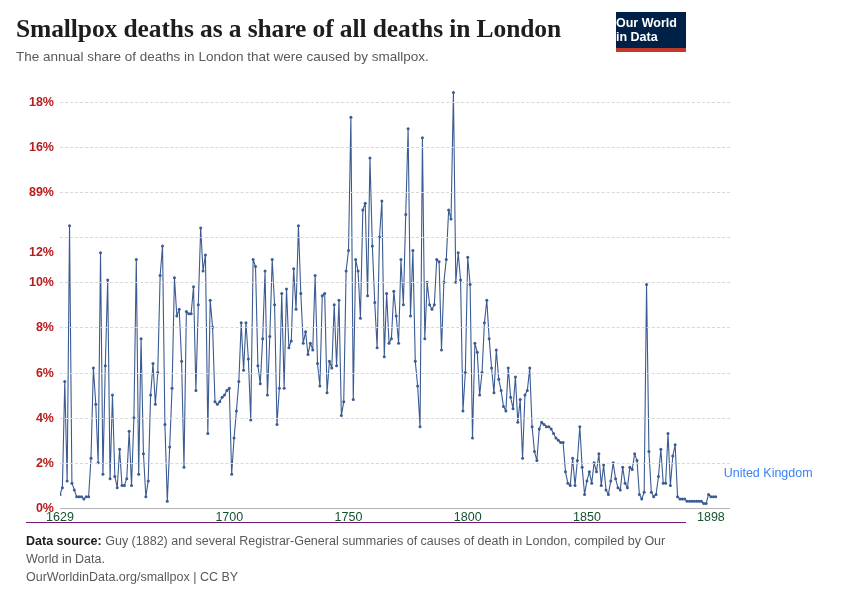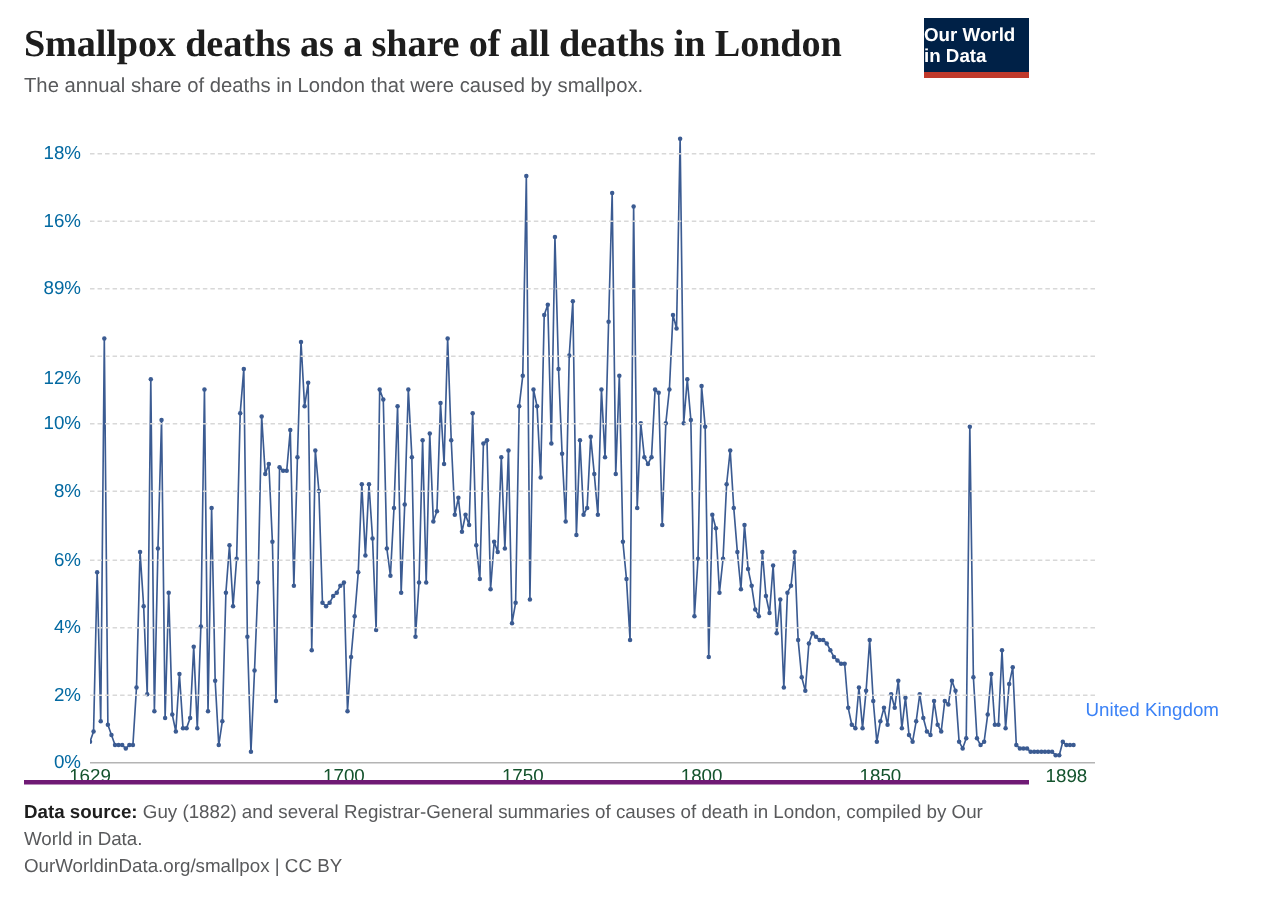--- a/index.html
+++ b/index.html
@@ -74,22 +74,23 @@
   }
   .gridline.zero {
     border-top: 1px solid #b4b4b4;
   }
   .ytick {
     position: absolute;
     right: 100%;
     margin-right: 6px;
     transform: translateY(-50%);
     font-size: 12.5px;
-    color: #0369a1;
+    color: #b91c1c;
     white-space: nowrap;
+    font-weight: bold;
   }
   .xaxis {
     position: absolute;
     left: 44px;
     top: 430px;
     width: 670px;
     height: 24px;
   }
   .xtick {
     position: absolute;
@@ -100,24 +101,24 @@
     white-space: nowrap;
   }
   .series-label {
     position: absolute;
     font-size: 12.5px;
     color: #3b5b92;
     white-space: nowrap;
   }
   .footer {
     position: absolute;
-    left: 16px;
+    left: 26px;
     right: 16px;
     bottom: 14px;
-    border-top: 3px solid #701a75;
+    border-top: 1px solid #701a75;
     padding-top: 9px;
   }
   .footer-line {
     font-size: 12.5px;
     color: #58595b;
     line-height: 1.45;
   }
   .footer-line b { color: #1d1d1d; }
   svg { display: block; }
 </style>

